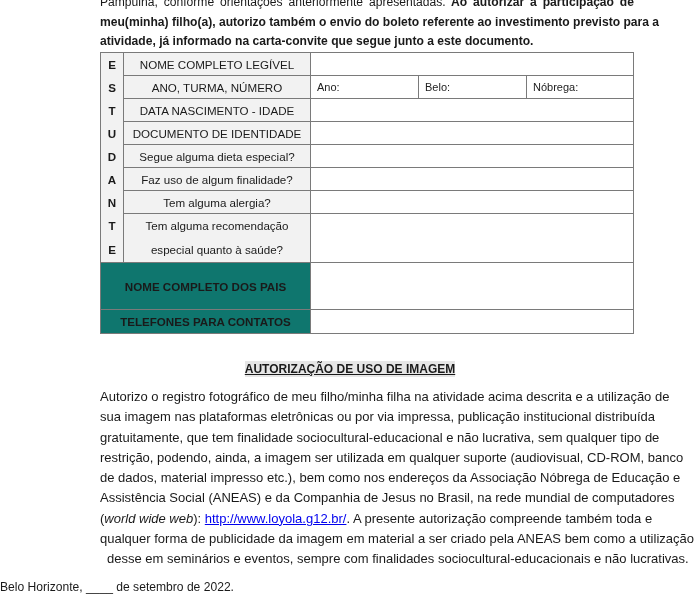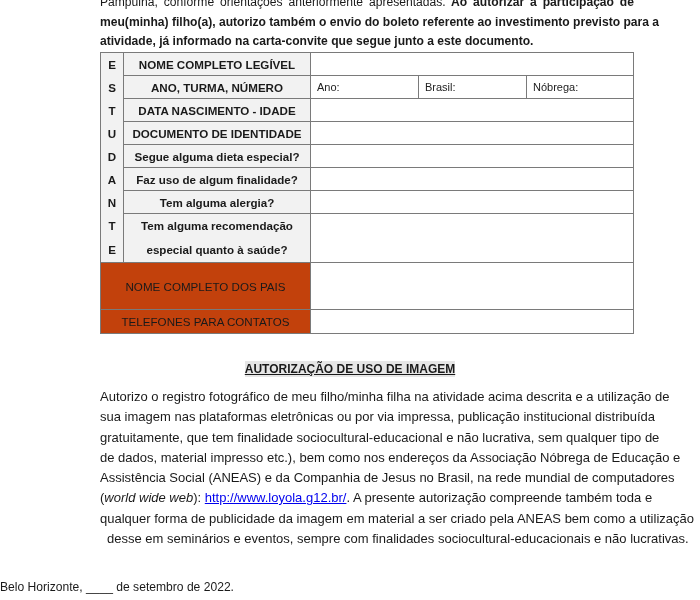--- a/index.html
+++ b/index.html
@@ -28,23 +28,23 @@
     border: 1px solid #7a7a7a; padding: 0; height: 22px;
     vertical-align: middle;
   }
   td.letter {
     width: 22px; text-align: center; font-weight: bold;
     background: #f2f2f2; border-top: none !important; border-bottom: none !important;
   }
   td.letter.first { border-top: 1px solid #7a7a7a !important; }
   td.letter.lastl { border-bottom: 1px solid #7a7a7a !important; }
   td.label {
-    width: 186px; text-align: center; font-weight: bold; background: #f2f2f2;
+    width: 186px; text-align: center; font-weight: normal; background: #f2f2f2;
   }
-  td.wide-label { text-align: center; font-weight: normal; background: #c2410c; }
+  td.wide-label { text-align: center; font-weight: bold; background: #0f766e; }
   td.field { background: #ffffff; }
   td.sub { padding-left: 6px !important; font-size: 11px; color: #222; }
   .tall-letter div { height: 24px; line-height: 24px; }
   .tall-label div { height: 24px; line-height: 24px; }
 
   .img-title-wrap {
     position: absolute; left: 0; top: 359px; width: 700px; text-align: center;
   }
   .img-title {
     font-weight: bold; font-size: 12px; text-decoration: underline;
@@ -80,21 +80,21 @@
     <tbody>
         <tr>
       <td class="letter first">E</td>
       <td class="label">NOME COMPLETO LEGÍVEL</td>
       <td class="field" colspan="3"></td>
     </tr>
     <tr>
       <td class="letter">S</td>
       <td class="label">ANO, TURMA, NÚMERO</td>
       <td class="field sub" style="width:101px">Ano:</td>
-      <td class="field sub" style="width:101px">Brasil:</td>
+      <td class="field sub" style="width:101px">Belo:</td>
       <td class="field sub">Nóbrega:</td>
     </tr>
     <tr>
       <td class="letter">T</td>
       <td class="label">DATA NASCIMENTO - IDADE</td>
       <td class="field" colspan="3"></td>
     </tr>
     <tr>
       <td class="letter">U</td>
       <td class="label">DOCUMENTO DE IDENTIDADE</td>
@@ -138,20 +138,21 @@
     </table>
 
   <div class="img-title-wrap">
     <span class="img-title">AUTORIZAÇÃO DE USO DE IMAGEM</span>
   </div>
 
   <div class="para">
     <span class="line">Autorizo o registro fotográfico de meu filho/minha filha na atividade acima descrita e a utilização de</span>
     <span class="line">sua imagem nas plataformas eletrônicas ou por via impressa, publicação institucional distribuída</span>
     <span class="line">gratuitamente, que tem finalidade sociocultural-educacional e não lucrativa, sem qualquer tipo de</span>
+    <span class="line">restrição, podendo, ainda, a imagem ser utilizada em qualquer suporte (audiovisual, CD-ROM, banco</span>
     <span class="line">de dados, material impresso etc.), bem como nos endereços da Associação Nóbrega de Educação e</span>
     <span class="line">Assistência Social (ANEAS) e da Companhia de Jesus no Brasil, na rede mundial de computadores</span>
     <span class="line"><span>(</span><em>world wide web</em><span>): </span><a>http://www.loyola.g12.br/</a><span>. A presente autorização compreende também toda e</span></span>
     <span class="line">qualquer forma de publicidade da imagem em material a ser criado pela ANEAS bem como a utilização</span>
     <span class="line last">desse em seminários e eventos, sempre com finalidades sociocultural-educacionais e não lucrativas.</span>
   </div>
 
   <div class="date">Belo Horizonte, ____ de setembro de 2022.</div>
 </div>
 

